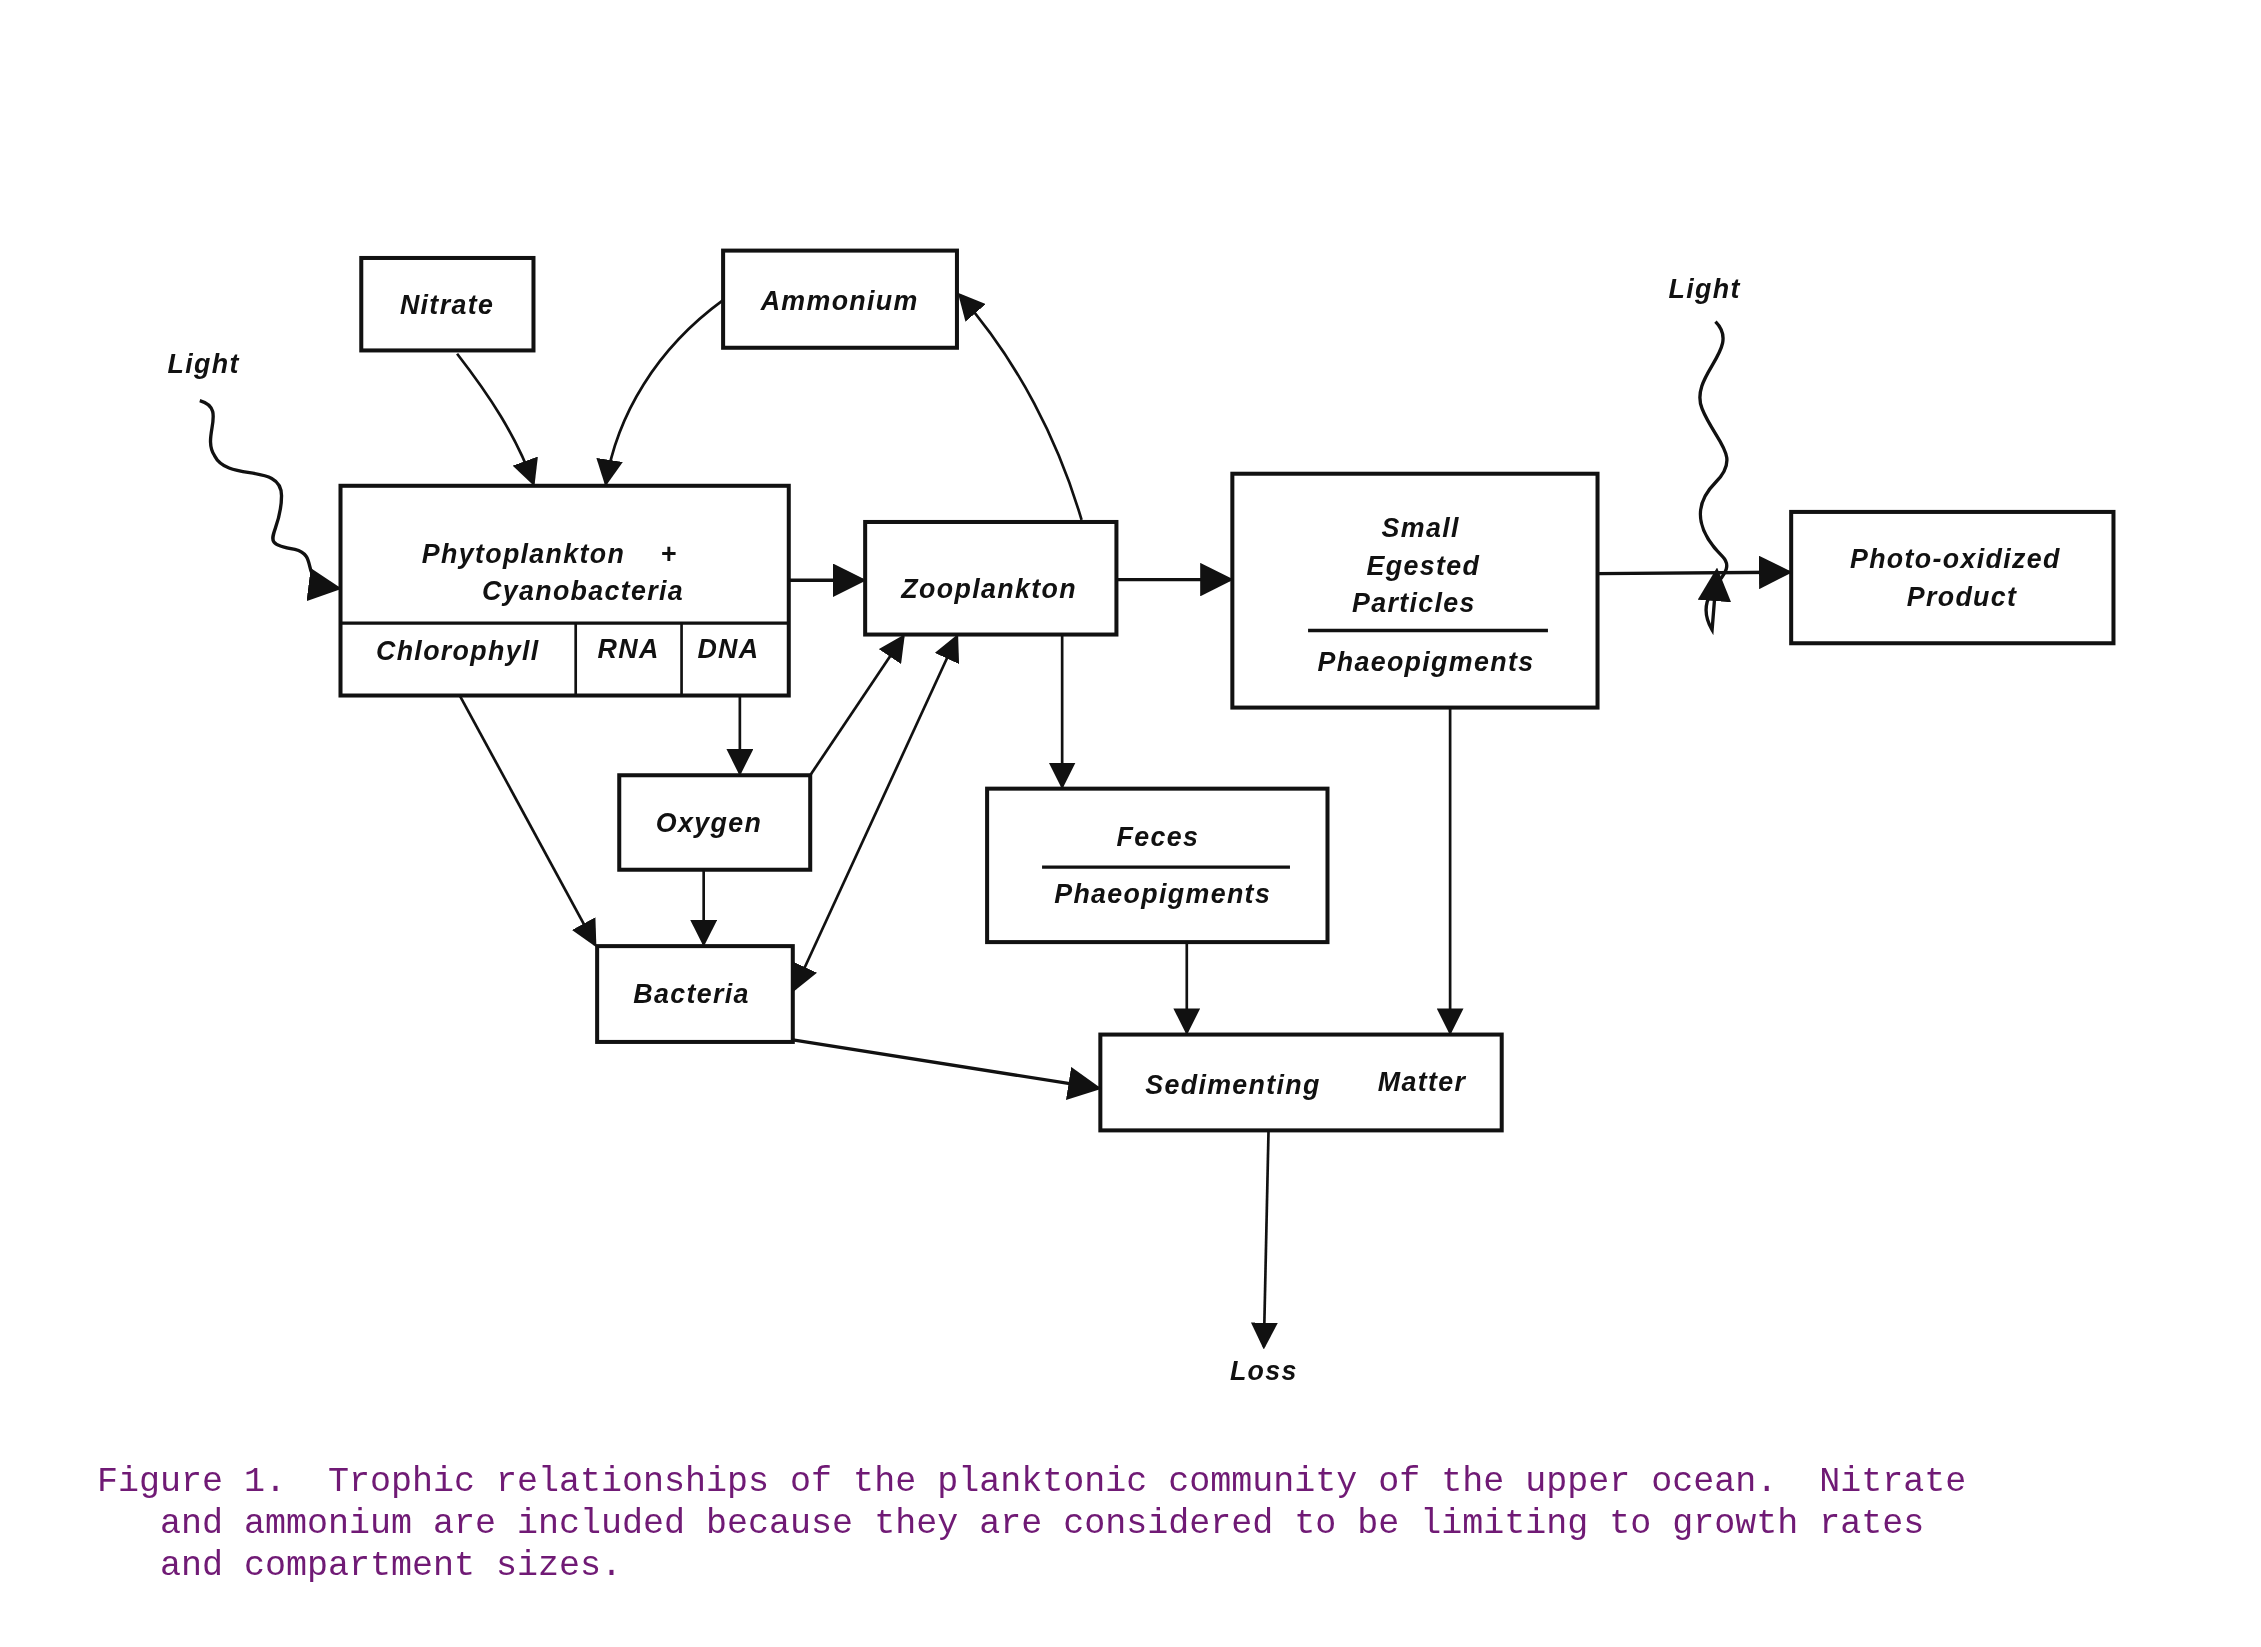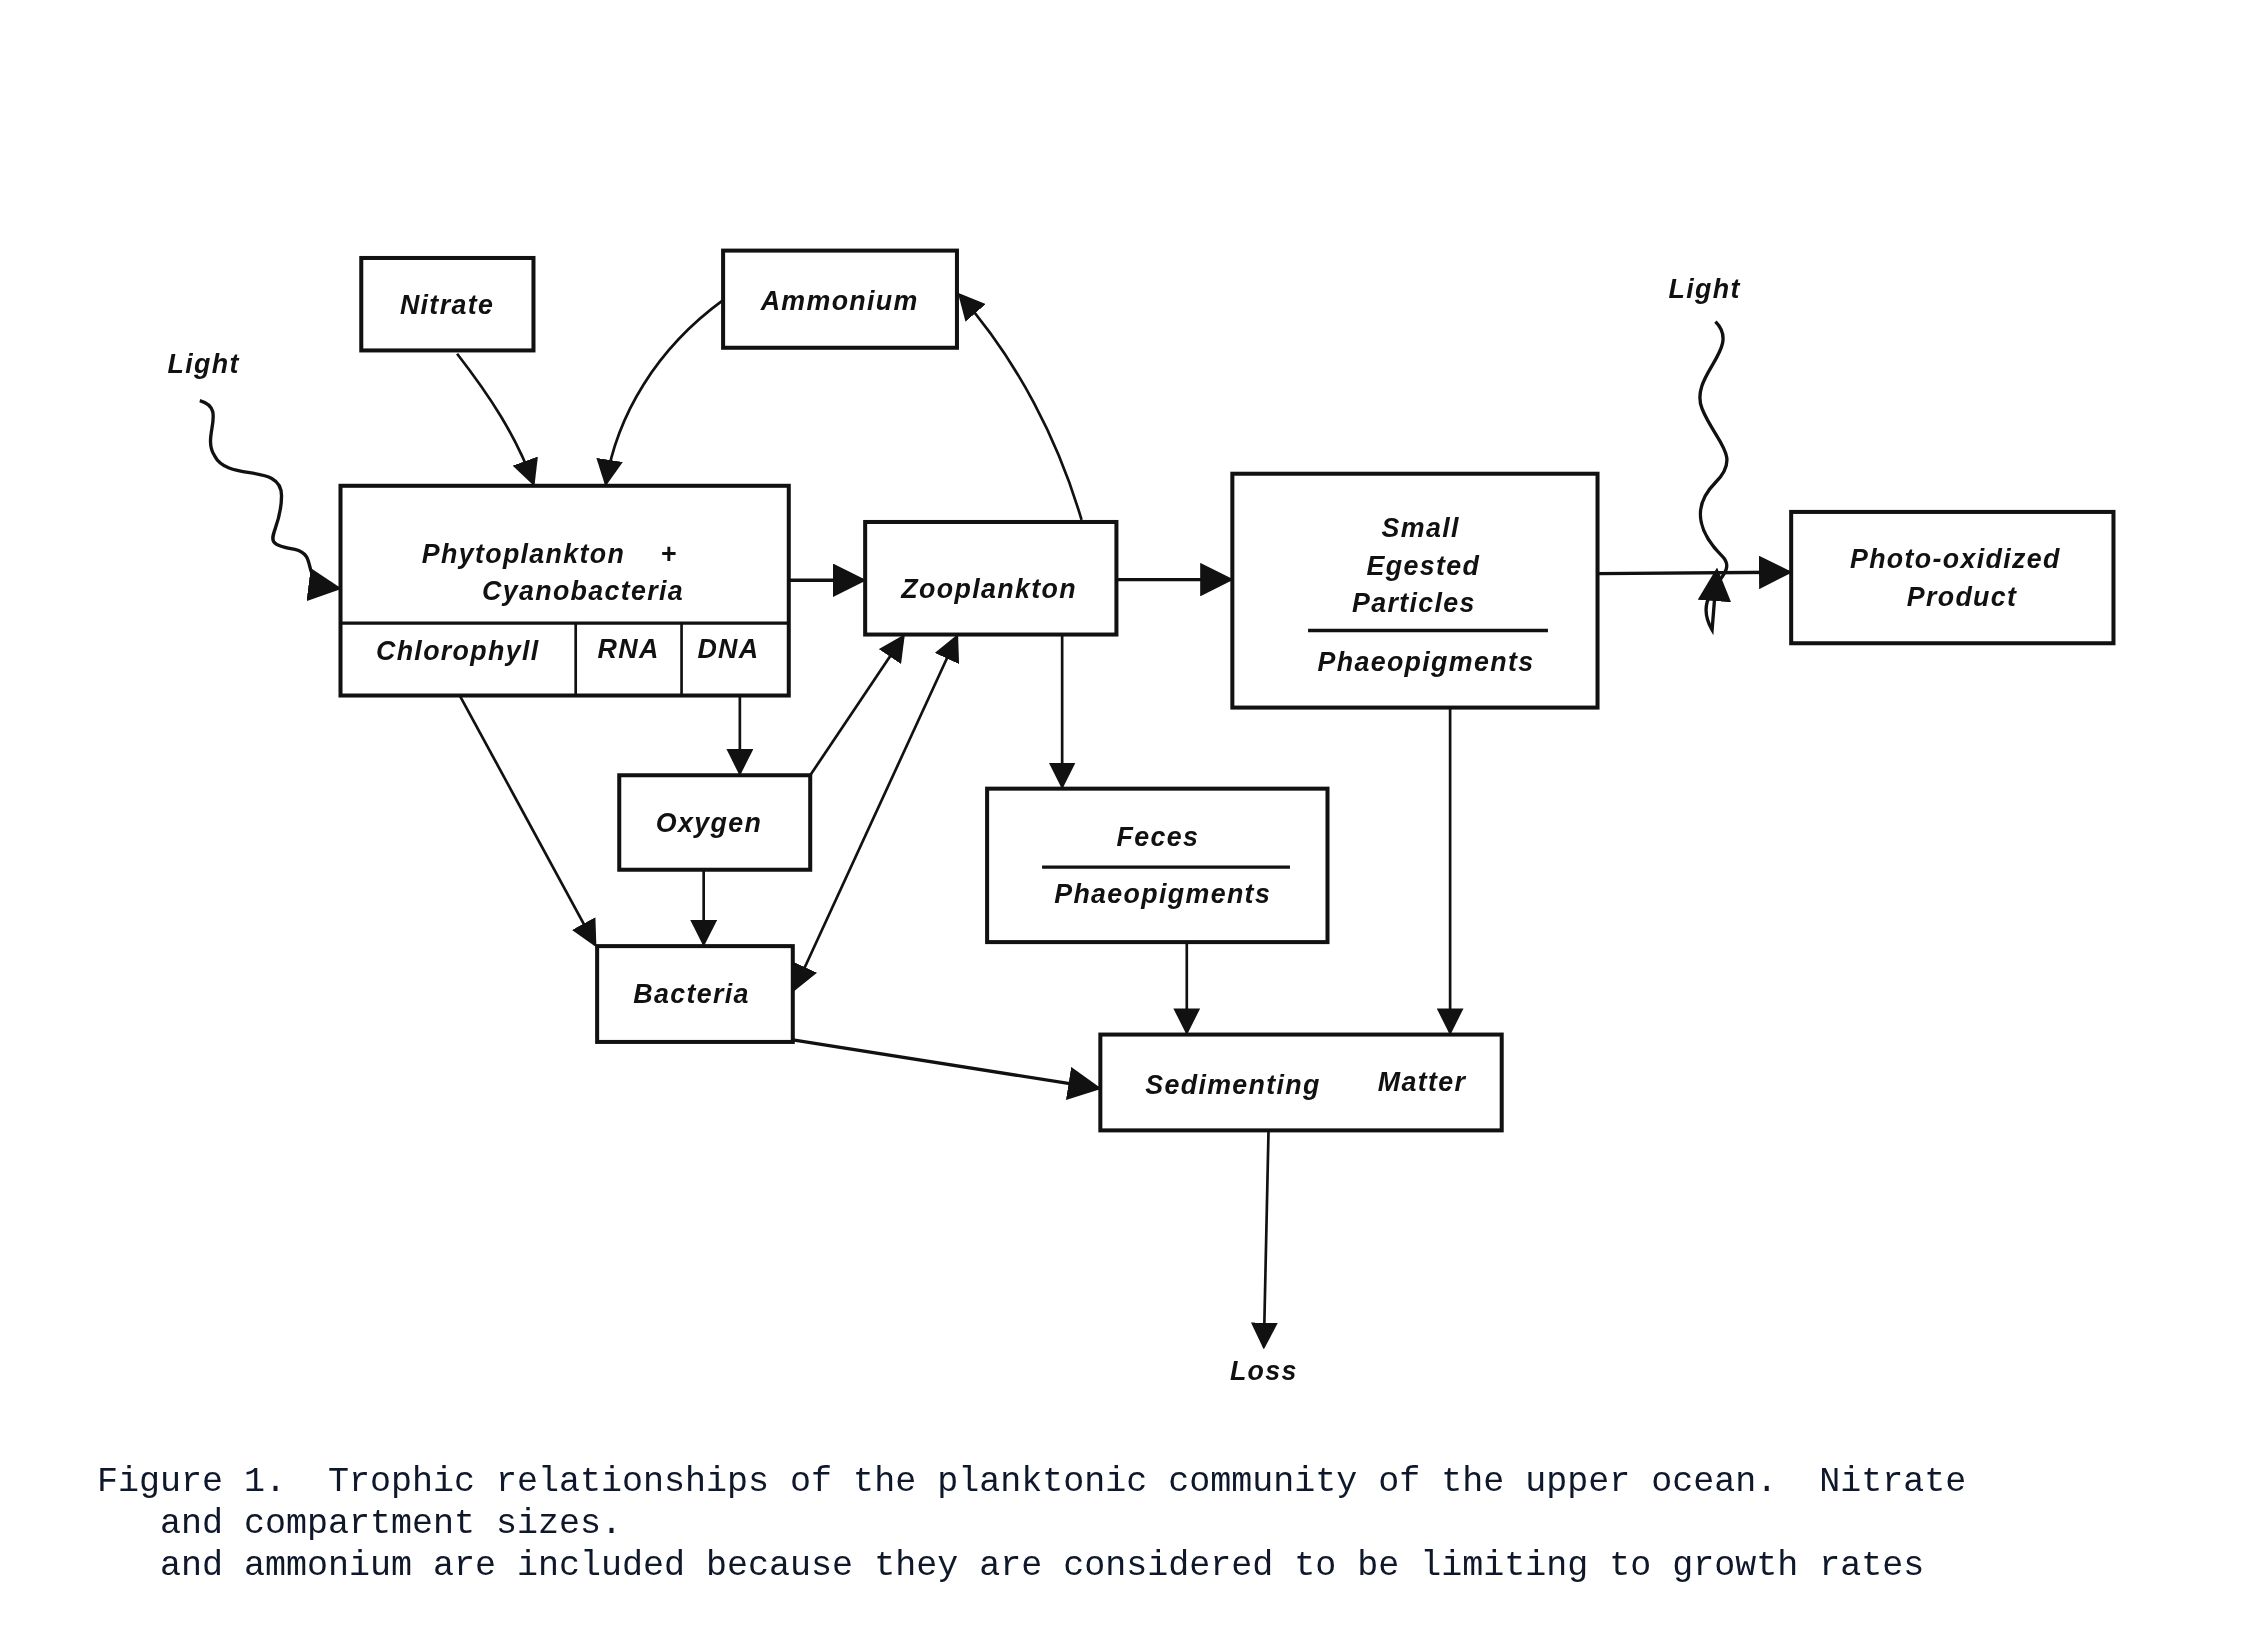--- a/index.html
+++ b/index.html
@@ -3,21 +3,21 @@
 <meta charset="utf-8">
 <style>
   html, body { margin:0; padding:0; background:#ffffff; }
   body { width:2261px; height:1647px; position:relative; overflow:hidden; }
   svg#diagram { position:absolute; left:0; top:0; }
   .box { fill:#ffffff; stroke:#111111; stroke-width:6; }
   .ln { stroke:#111111; stroke-width:5; fill:none; }
   .thin { stroke:#111111; stroke-width:4; fill:none; }
   .lbl { font-family:"Liberation Sans", sans-serif; font-weight:bold; font-style:italic; font-size:40px; fill:#111111; letter-spacing:2px; }
   .caption { position:absolute; left:97px; top:1461px; width:2111px;
-    font-family:"Liberation Mono", monospace; font-size:35px; line-height:42px; color:#0f172a; white-space:pre; }
+    font-family:"Liberation Mono", monospace; font-size:35px; line-height:42px; color:#701a75; white-space:pre; }
 </style>
 </head>
 <body>
 
 <svg id="diagram" width="2261" height="1647" viewBox="0 0 3374 2458">
   <defs>
     <marker id="ah" markerWidth="10" markerHeight="10" refX="9" refY="5" orient="auto" markerUnits="strokeWidth">
       <path d="M0,0 L10,5 L0,10 z" fill="#111111"></path>
     </marker>
     <marker id="ahs" markerWidth="10" markerHeight="10" refX="1" refY="5" orient="auto" markerUnits="strokeWidth">
@@ -109,14 +109,14 @@
   <path class="thin" marker-end="url(#ah)" d="M1209,1157 L1348,950"></path>
   <path class="thin" marker-end="url(#ah)" d="M1050,1298 L1050,1409"></path>
   <path class="thin" marker-start="url(#ahs)" marker-end="url(#ah)" d="M1186,1476 L1428,950"></path>
   <path class="thin" marker-end="url(#ah)" d="M1585,947 L1585,1174"></path>
   <path class="thin" marker-end="url(#ah)" d="M1771,1406 L1771,1541"></path>
   <path class="thin" marker-end="url(#ah)" d="M2164,1056 L2164,1541"></path>
   <path class="ln" marker-end="url(#ah)" d="M1183,1552 L1639,1624"></path>
   <path class="thin" marker-end="url(#ah)" d="M1893,1687 L1886,2010"></path>
 </svg>
 
-<div class="caption"><div>Figure 1.  Trophic relationships of the planktonic community of the upper ocean.  Nitrate</div><div>   and compartment sizes.</div><div>   and ammonium are included because they are considered to be limiting to growth rates</div></div>
+<div class="caption"><div>Figure 1.  Trophic relationships of the planktonic community of the upper ocean.  Nitrate</div><div>   and ammonium are included because they are considered to be limiting to growth rates</div><div>   and compartment sizes.</div></div>
 
 
 </body></html>

